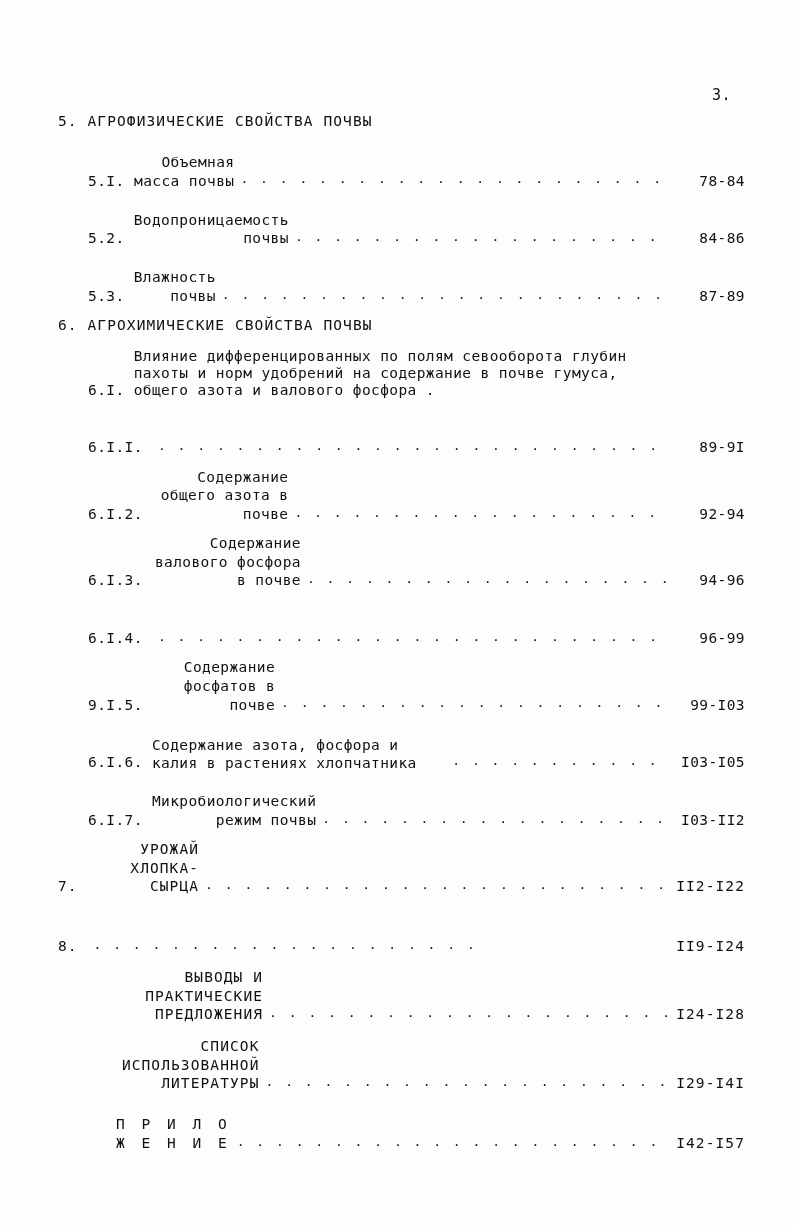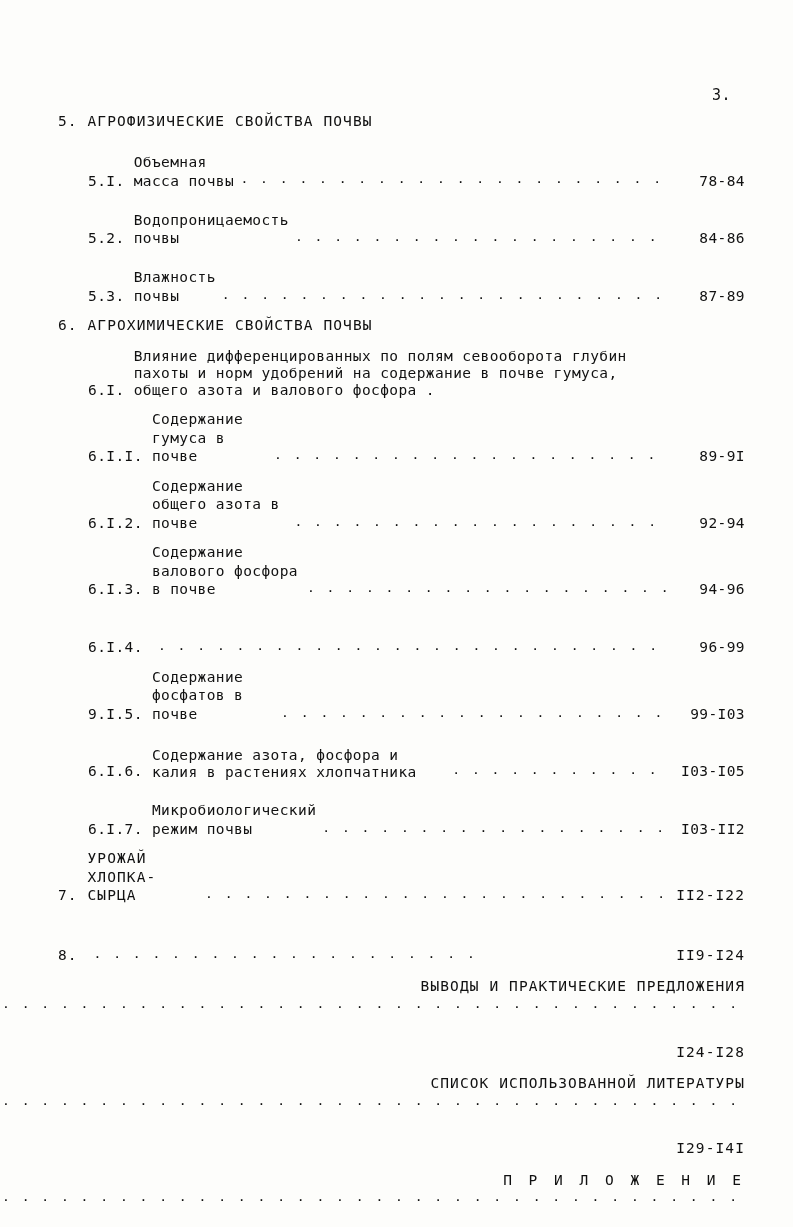--- a/index.html
+++ b/index.html
@@ -46,20 +46,21 @@
     margin-bottom: 13px;
     margin-top: 4px;
   }
   .num {
     flex: 0 0 auto;
     white-space: pre;
   }
   .txt {
     flex: 0 1 auto;
     white-space: pre-wrap;
+    text-align: right;
   }
   .dots {
     flex: 1 1 auto;
     overflow: hidden;
     white-space: nowrap;
     margin: 0 6px 2px 6px;
     color: #111;
     letter-spacing: 2px;
     font-size: 13px;
     min-width: 12px;
@@ -71,21 +72,21 @@
     white-space: pre;
     margin-top: 28px;
   }
   .block-txt {
     flex: 1 1 auto;
     white-space: pre-wrap;
     line-height: 1.18;
   }
   .indent1 { margin-left: 30px; }
   .indent2 { margin-left: 30px; }
-  .indent3 { margin-left: 38px; flex-direction: column; }
+  .indent3 { margin-left: 38px; }
   .spaced { letter-spacing: 4px; }
 </style>
 </head>
 <body>
 
 <div class="page">
 
   <div class="page-number">3.</div>
 
   <div class="toc">
@@ -115,21 +116,20 @@
         <span class="num">6. </span>
         <span class="txt">АГРОХИМИЧЕСКИЕ СВОЙСТВА ПОЧВЫ</span>
       </div>
       <div class="row indent2 nodots">
         <span class="num">6.I. </span>
         <span class="block-txt">Влияние дифференцированных по полям севооборота глубин пахоты и норм удобрений на содержание в почве гумуса, общего азота и валового фосфора .</span>
         <span class="pages"></span>
       </div>
       <div class="row indent2">
         <span class="num">6.I.I. </span>
-        <span class="txt">Содержание гумуса в почве</span>
         <span class="dots">. . . . . . . . . . . . . . . . . . . . . . . . . . . . . . . . . . . . . . . . </span>
         <span class="pages">89-9I</span>
       </div>
       <div class="row indent2">
         <span class="num">6.I.2. </span>
         <span class="txt">Содержание общего азота в почве</span>
         <span class="dots">. . . . . . . . . . . . . . . . . . . . . . . . . . . . . . . . . . . . . . . . </span>
         <span class="pages">92-94</span>
       </div>
       <div class="row indent2">

